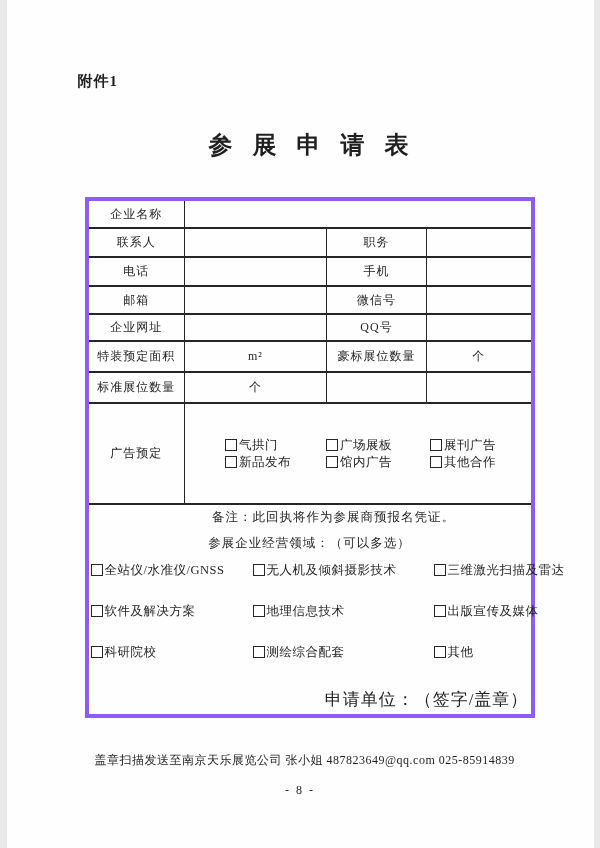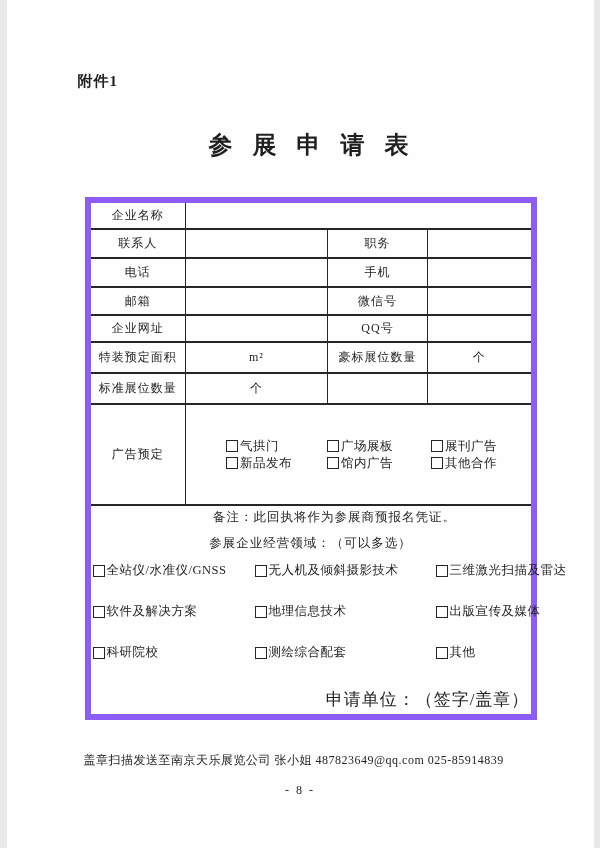--- a/index.html
+++ b/index.html
@@ -32,21 +32,21 @@
     letter-spacing: 7px;
     margin: 0;
   }
   table.form {
     position: absolute;
     left: 78px;
     top: 197px;
     width: 446px;
     border-collapse: collapse;
     table-layout: fixed;
-    border: 6px solid #8b5cf6;
+    border: 4px solid #8b5cf6;
     font-size: 12px;
   }
   table.form td {
     border: 1px solid #262626;
     border-top-width: 2px;
     border-bottom-width: 2px;
     padding: 0;
     text-align: center;
     vertical-align: middle;
     letter-spacing: 1px;
@@ -96,21 +96,21 @@
   }
   .remark-line { margin: 0 0 7px 0; font-size: 12.5px; padding-left: 48px; }
   .scope-line  { margin: 9px; font-size: 12.5px; }
   .applicant-line {
     margin: 27px 0 0 234px;
     font-size: 17px;
     letter-spacing: 1px;
   }
   .footer-note {
     position: absolute;
-    left: 77px;
+    left: 88px;
     top: 752px;
     font-size: 12px;
     letter-spacing: 0.5px;
     white-space: nowrap;
   }
   .page-number {
     position: absolute;
     left: 0;
     top: 783px;
     width: 100%;

